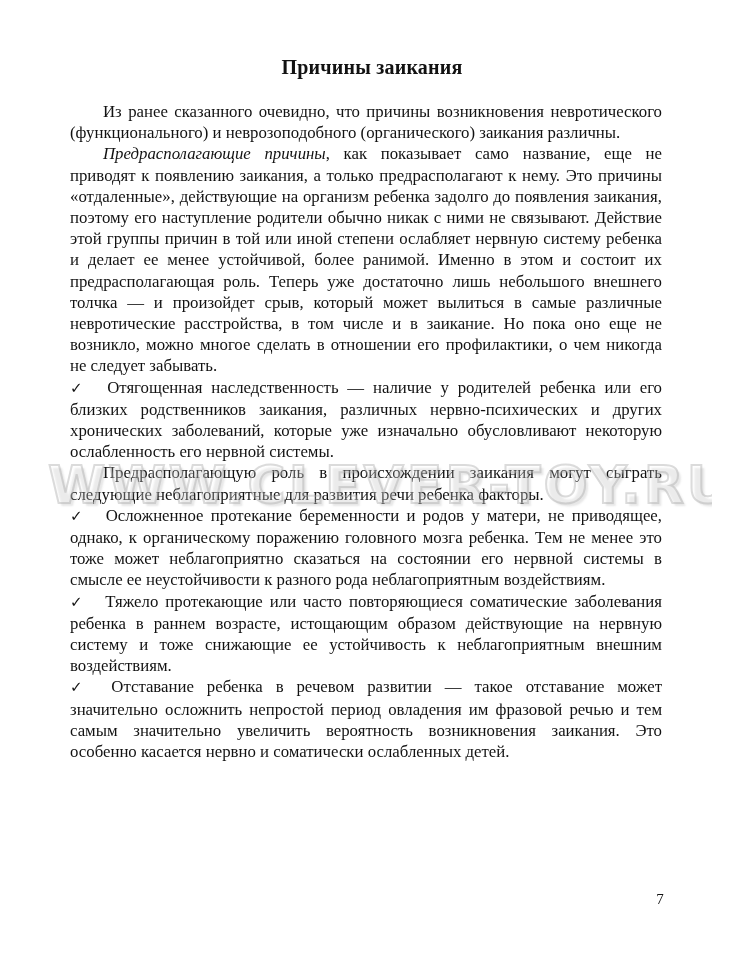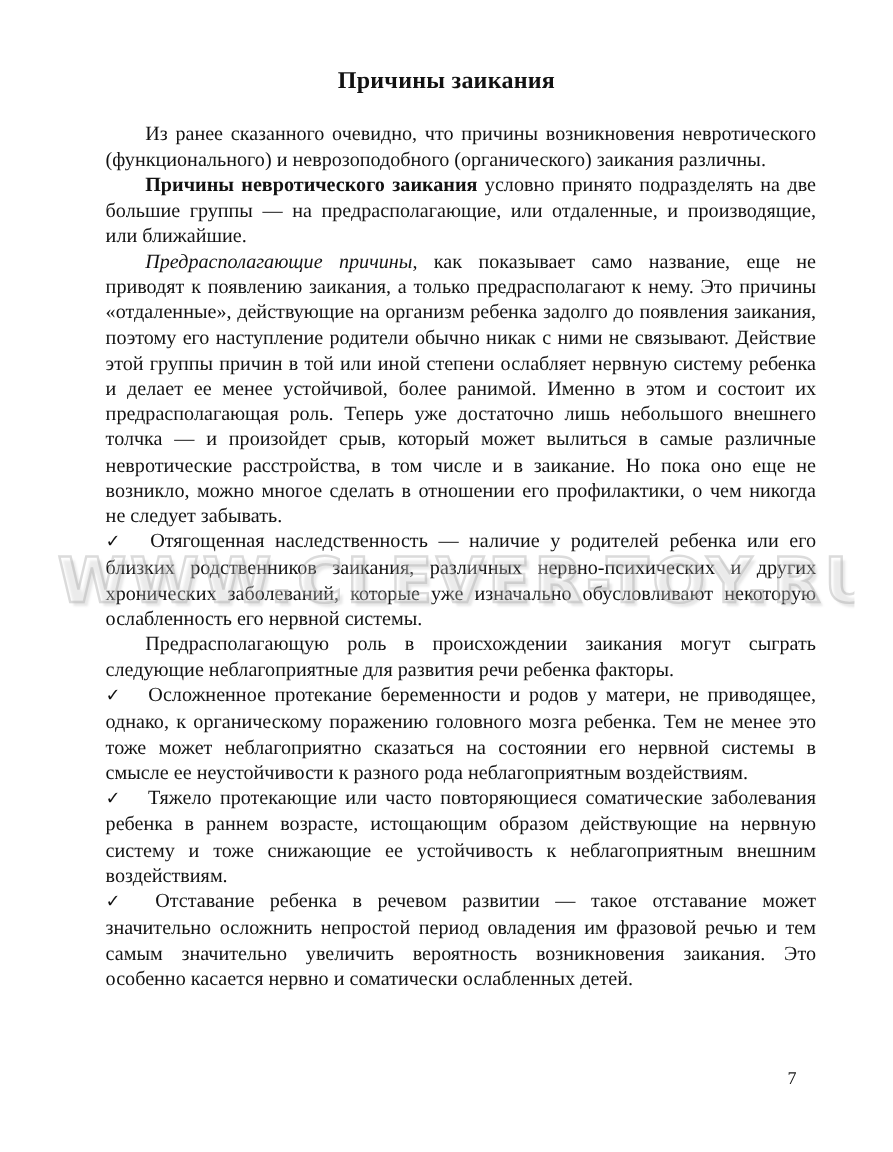--- a/index.html
+++ b/index.html
@@ -20,21 +20,21 @@
     top: 56px; left: 0;
     width: 744px;
     margin: 0;
     text-align: center;
     font-size: 20px;
     font-weight: bold;
     letter-spacing: 0.2px;
   }
   .body-text {
     position: absolute;
-    left: 88px; top: 101px;
+    left: 70px; top: 101px;
     width: 592px;
     font-size: 16.8px;
     line-height: 21.2px;
     text-align: justify;
     z-index: 1;
   }
   .para { margin: 0; }
   .indent { text-indent: 33px; }
   .bold-lead { font-weight: bold; }
   .bold-italic-lead { font-weight: normal; font-style: italic; }
@@ -73,21 +73,20 @@
 <div class="page">
 
   <h1 class="title">Причины заикания</h1>
 
   <div class="watermark">WWW.CLEVER-TOY.RU</div>
 
   <div class="body-text">
 
     <p class="para indent">Из ранее сказанного очевидно, что причины возникновения невротического (функционального) и неврозоподобного (органического) заикания различны.</p>
 
-    <p class="para indent"><span class="bold-lead">Причины невротического заикания</span><span> условно принято подразделять на две большие группы — на предрасполагающие, или отдаленные, и производящие, или ближайшие.</span></p>
 
     <p class="para indent"><span class="bold-italic-lead">Предрасполагающие причины</span><span>, как показывает само название, еще не приводят к появлению заикания, а только предрасполагают к нему. Это причины «отдаленные», действующие на организм ребенка задолго до появления заикания, поэтому его наступление родители обычно никак с ними не связывают. Действие этой группы причин в той или иной степени ослабляет нервную систему ребенка и делает ее менее устойчивой, более ранимой. Именно в этом и состоит их предрасполагающая роль. Теперь уже достаточно лишь небольшого внешнего толчка — и произойдет срыв, который может вылиться в самые различные невротические расстройства, в том числе и в заикание. Но пока оно еще не возникло, можно многое сделать в отношении его профилактики, о чем никогда не следует забывать.</span></p>
 
     <p class="para check-item"><span class="check">✓</span><span>Отягощенная наследственность — наличие у родителей ребенка или его близких родственников заикания, различных нервно-психических и других хронических заболеваний, которые уже изначально обусловливают некоторую ослабленность его нервной системы.</span></p>
 
     <p class="para indent">Предрасполагающую роль в происхождении заикания могут сыграть следующие неблагоприятные для развития речи ребенка факторы.</p>
 
     <p class="para check-item"><span class="check">✓</span><span>Осложненное протекание беременности и родов у матери, не приводящее, однако, к органическому поражению головного мозга ребенка. Тем не менее это тоже может неблагоприятно сказаться на состоянии его нервной системы в смысле ее неустойчивости к разного рода неблагоприятным воздействиям.</span></p>
 
     <p class="para check-item"><span class="check">✓</span><span>Тяжело протекающие или часто повторяющиеся соматические заболевания ребенка в раннем возрасте, истощающим образом действующие на нервную систему и тоже снижающие ее устойчивость к неблагоприятным внешним воздействиям.</span></p>

